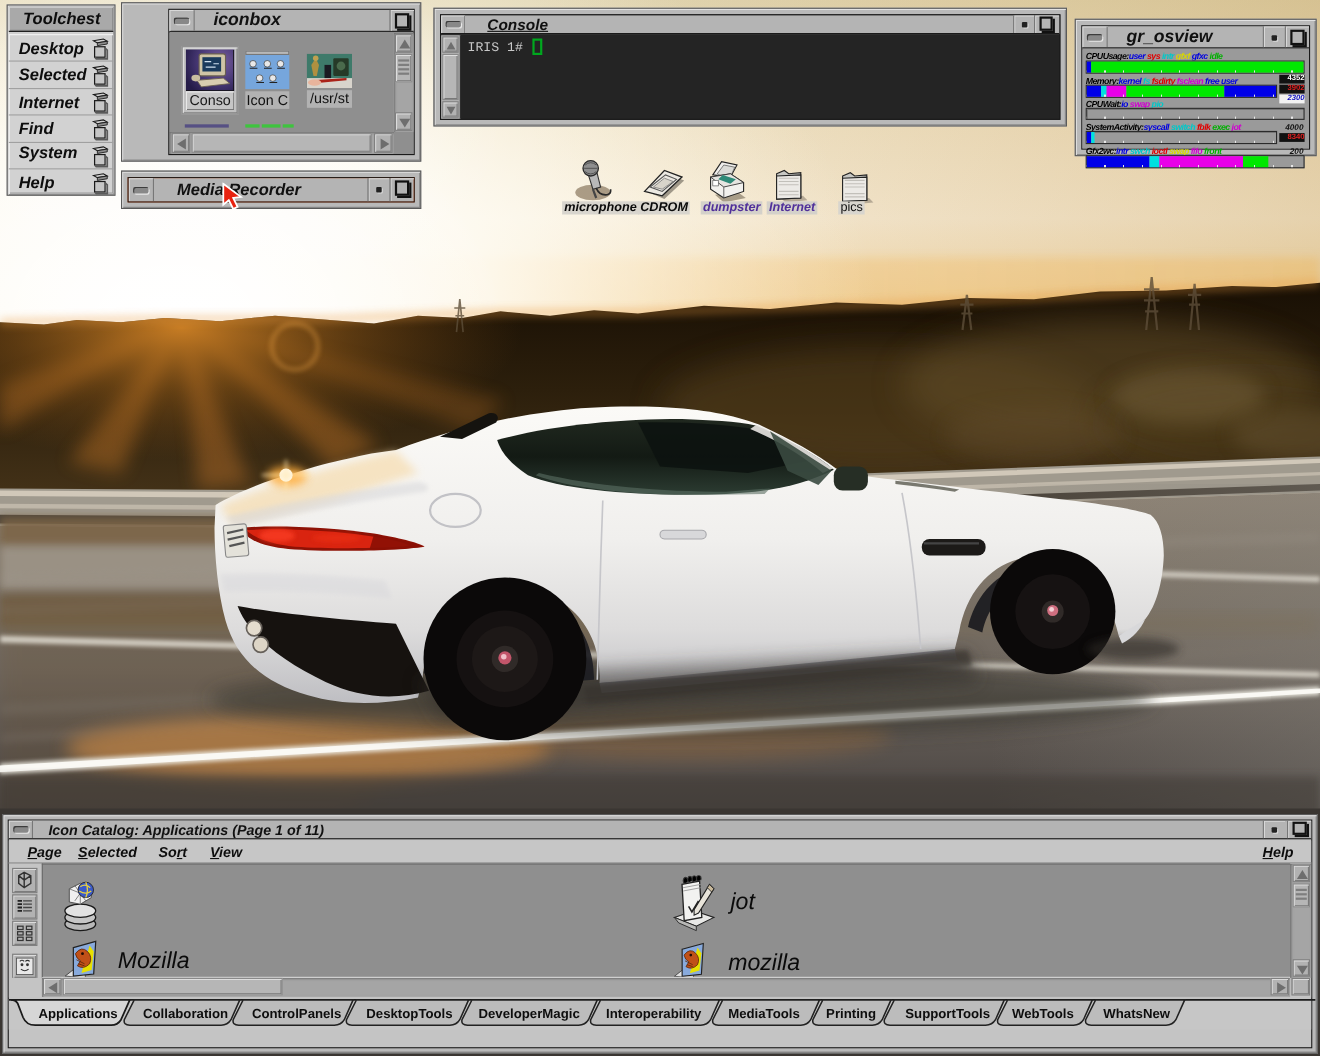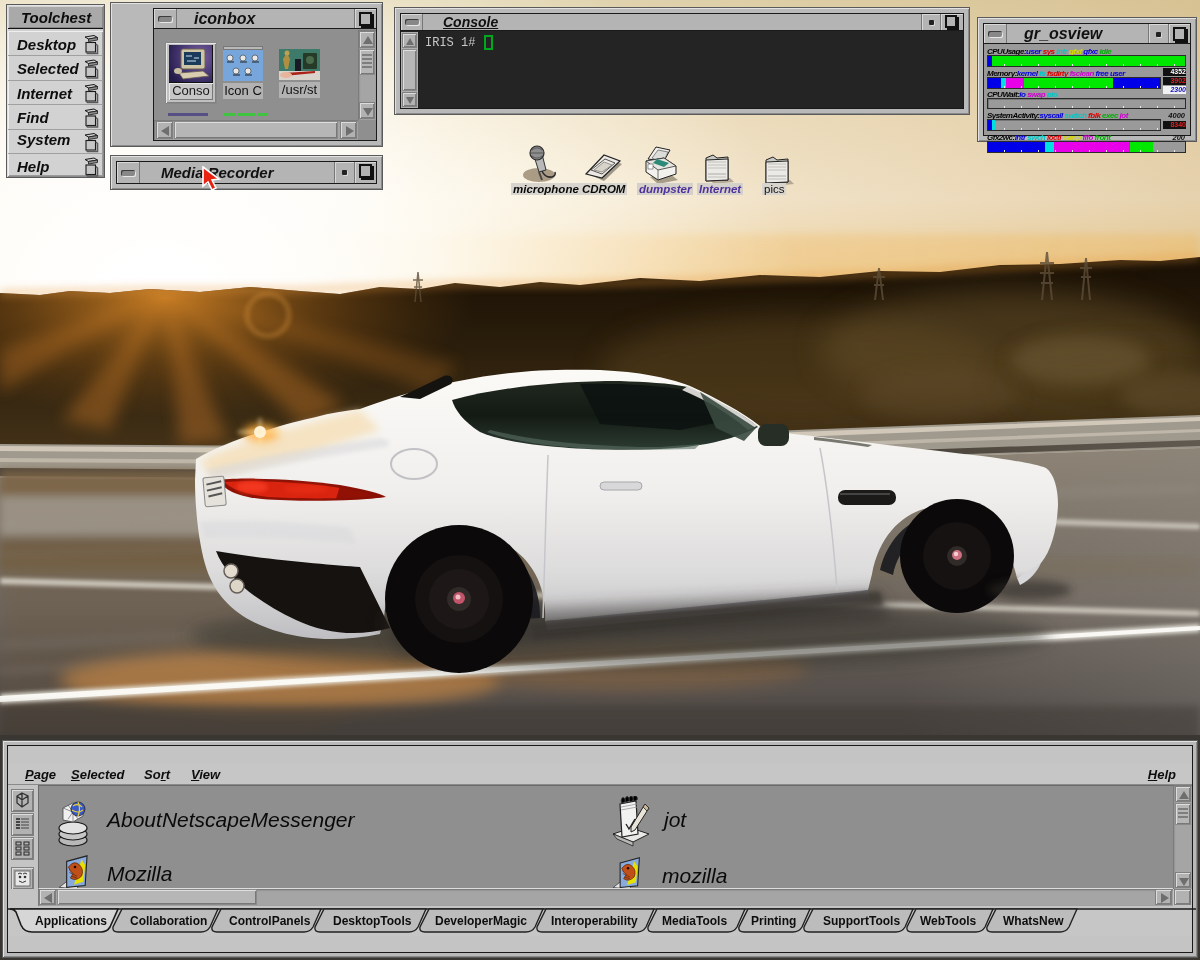--- a/index.html
+++ b/index.html
@@ -523,20 +523,32 @@
   <path d="M12,30 L32,28 L36,32 L16,34 Z" fill="#9c9180" opacity="0.7"></path>
   <path d="M8,8 L15,5 L19,8 L30,7 L30,30 L8,31 Z" fill="#c8c8c4" stroke="#222" stroke-width="1"></path>
   <path d="M8,10 L30,9 L30,30 L8,31 Z" fill="#eceae6" stroke="#222" stroke-width="1"></path>
   <path d="M10,12 h18 M10,15 h18 M10,18 h18 M10,24 h18 M10,24 h18 M10,27 h18" stroke="#c2c0ba" stroke-width="1"></path>
  </svg>
  <div style="position:absolute;left:762px;top:183px;background:#d8d5ce;color:#111;font-size:11.5px;padding:0 2px;">pics</div>
 </div>
 
 <div class="win" style="left:2px;top:740px;width:1196px;height:218px;">
  <div class="inner" style="left:4px;top:4px;right:4px;bottom:4px;background:#c4c4c4;">
+  <div class="tbar" style="height:17px;">
+   <div class="dashbtn" style="width:22px;">
+          <div class="dash" style="top:5px;"></div>
+        </div>
+   <div class="ttl" style="left:36px;top:1px;font-size:13px;">Icon Catalog: Applications (Page 1 of 11)</div>
+   <div class="dotbtn" style="right:24px;">
+          <div class="dot" style="top:6px;"></div>
+        </div>
+   <div class="maxbtn" style="right:0;">
+          <div class="maxsq" style="top:1px;height:12px;"></div>
+        </div>
+  </div>
 
   <div style="position:absolute;left:0;top:18px;right:0;height:21px;background:#c6c6c6;">
    <span class="mi" style="position:absolute;left:17px;top:3px;font-size:13px;"><u>P</u>age</span>
    <span class="mi" style="position:absolute;left:63px;top:3px;font-size:13px;"><u>S</u>elected</span>
    <span class="mi" style="position:absolute;left:136px;top:3px;font-size:13px;">So<u>r</u>t</span>
    <span class="mi" style="position:absolute;left:183px;top:3px;font-size:13px;"><u>V</u>iew</span>
    <span class="mi" style="position:absolute;right:16px;top:3px;font-size:13px;"><u>H</u>elp</span>
   </div>
 
   <div style="position:absolute;left:0;top:38px;right:0;height:105px;background:#c4c4c4;border-top:1px solid #8a8a8a;">
@@ -579,21 +591,20 @@
      <g fill="none" stroke="#1a1a1a" stroke-width="1.2">
       <ellipse cx="17" cy="44" rx="14" ry="6" fill="#b8b8b8"></ellipse>
       <ellipse cx="17" cy="38" rx="14" ry="6" fill="#c6c6c6"></ellipse>
       <ellipse cx="17" cy="32" rx="14" ry="6" fill="#e2e2e2"></ellipse>
      </g>
      <path d="M7,12 L17,7 L27,11 L27,20 L17,26 L7,24 Z" fill="#f0f0f0" stroke="#444" stroke-width="0.8"></path>
      <path d="M7,12 L17,16 L27,11 M17,16 L17,26 M12,9 L22,23 M22,9 L12,23" stroke="#666" stroke-width="0.7" fill="none"></path>
      <circle cx="22" cy="13" r="7" fill="#3a5ac8" stroke="#222" stroke-width="0.8"></circle>
      <path d="M17,10 q5,-3 9,1 M16,14 q6,4 11,0 M22,6 q3,7 0,14" stroke="#e8d040" stroke-width="1.2" fill="none"></path>
     </svg>
-    <div style="position:absolute;left:68px;top:22px;font-size:21px;font-style:italic;color:#0a0a0a;">AboutNetscapeMessenger</div>
 
     <svg style="position:absolute;left:570px;top:10px;" width="44" height="52" viewBox="0 0 44 52" xmlns="http://www.w3.org/2000/svg">
      <path d="M4,38 L22,32 L40,38 L24,46 Z" fill="#e8e8e6" stroke="#222" stroke-width="1"></path>
      <path d="M24,46 L24,50 L8,43 L4,38 Z" fill="#b8b8b6" stroke="#222" stroke-width="0.8"></path>
      <path d="M11,8 L27,5 L29,38 L13,41 Z" fill="#f2f2f0" stroke="#222" stroke-width="1.2"></path>
      <path d="M12,11 L28,8 M12,14 L28,11" stroke="#999" stroke-width="0.8"></path>
      <g stroke="#333" stroke-width="1">
               <path d="M13,7 a2,3 0 1 1 3,-1 M17,6 a2,3 0 1 1 3,-1 M21,5.5 a2,3 0 1 1 3,-1 M25,5 a2,3 0 1 1 3,-1"></path>
             </g>
      <path d="M36,8 L40,12 L26,34 L22,36 L22,31 Z" fill="#e8e4da" stroke="#222" stroke-width="1"></path>

